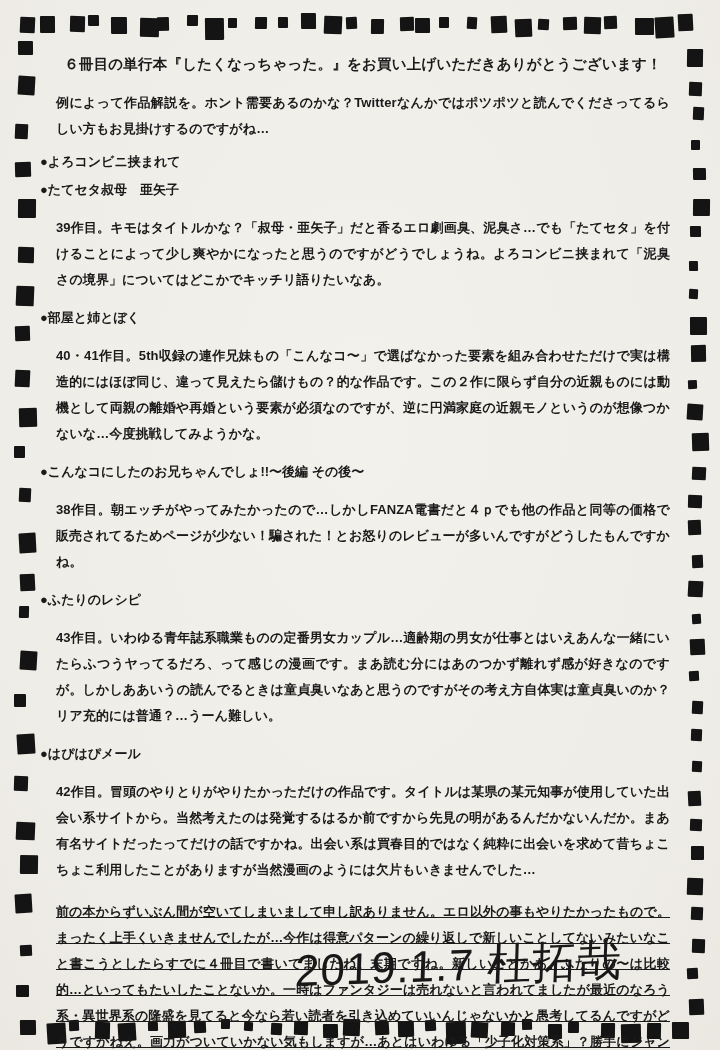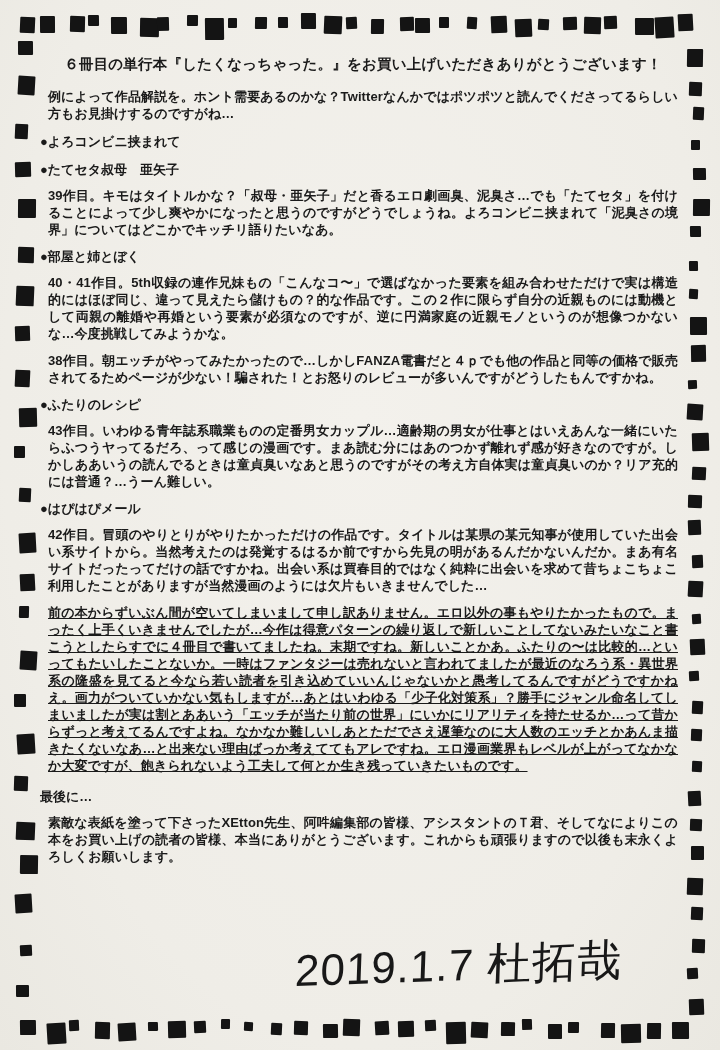--- a/index.html
+++ b/index.html
@@ -35,24 +35,24 @@
   .title {
     text-align: center;
     font-weight: bold;
     font-size: 14.5px;
     line-height: 20px;
     margin: 0 0 14px 0;
     letter-spacing: 0.2px;
   }
   .body-text {
     font-size: 13px;
-    line-height: 17px;
+    line-height: 26px;
     font-weight: bold;
     text-align: justify;
-    margin: 8px;
+    margin: 16px;
     letter-spacing: 0.1px;
   }
   .intro {
     margin-bottom: 11px;
   }
   .section {
     margin-bottom: 10px;
   }
   .heading {
     font-size: 13px;
@@ -224,20 +224,21 @@
       <div class="heading">●たてセタ叔母　亜矢子</div>
       <p class="body-text">39作目。キモはタイトルかな？「叔母・亜矢子」だと香るエロ劇画臭、泥臭さ…でも「たてセタ」を付けることによって少し爽やかになったと思うのですがどうでしょうね。よろコンビニ挟まれて「泥臭さの境界」についてはどこかでキッチリ語りたいなあ。</p>
     </div>
 
     <div class="section">
       <div class="heading">●部屋と姉とぼく</div>
       <p class="body-text">40・41作目。5th収録の連作兄妹もの「こんなコ〜」で選ばなかった要素を組み合わせただけで実は構造的にはほぼ同じ、違って見えたら儲けもの？的な作品です。この２作に限らず自分の近親ものには動機として両親の離婚や再婚という要素が必須なのですが、逆に円満家庭の近親モノというのが想像つかないな…今度挑戦してみようかな。</p>
     </div>
 
     <div class="section">
+      <div class="heading">●こんなコにしたのお兄ちゃんでしょ!!〜後編 その後〜</div>
       <p class="body-text">38作目。朝エッチがやってみたかったので…しかしFANZA電書だと４ｐでも他の作品と同等の価格で販売されてるためページが少ない！騙された！とお怒りのレビューが多いんですがどうしたもんですかね。</p>
     </div>
 
     <div class="section">
       <div class="heading">●ふたりのレシピ</div>
       <p class="body-text">43作目。いわゆる青年誌系職業ものの定番男女カップル…適齢期の男女が仕事とはいえあんな一緒にいたらふつうヤってるだろ、って感じの漫画です。まあ読む分にはあのつかず離れず感が好きなのですが。しかしああいうの読んでるときは童貞臭いなあと思うのですがその考え方自体実は童貞臭いのか？リア充的には普通？…うーん難しい。</p>
     </div>
 
     <div class="section">
       <div class="heading">●はぴはぴメール</div>

